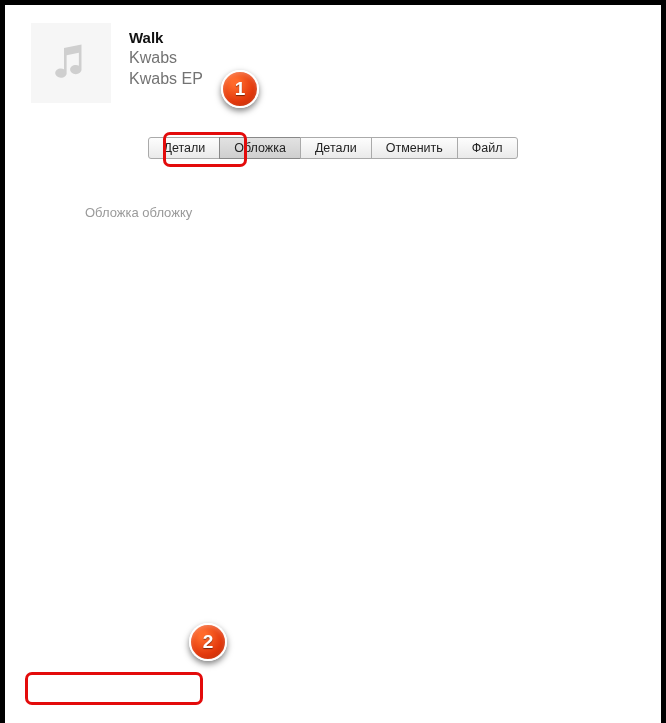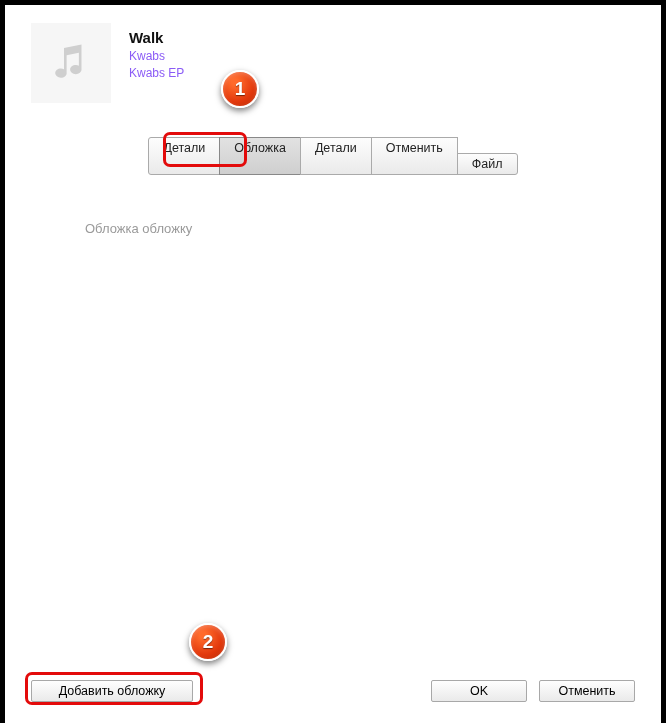--- a/index.html
+++ b/index.html
@@ -36,42 +36,43 @@
       justify-content: center;
     }
     .artwork svg { width: 42px; height: 42px; }
     .meta { padding-top: 6px; }
     .meta .title {
       font-weight: 600;
       font-size: 15px;
       color: #111;
     }
     .meta .artist, .meta .album {
-      font-size: 12px;
-      color: #8b5cf6;
+      font-size: 16px;
+      color: #737373;
       margin-top: 3px;
     }
     .tabs {
       display: flex;
       justify-content: center;
       margin: 8px 0 0 0;
       padding: 16px 10px;
+      align-items: center;
     }
     .tab {
       border: 1px solid #aaa;
       background: linear-gradient(#fdfdfd, #eaeaea);
       padding: 3px 14px;
       font-size: 12.5px;
       color: #222;
       cursor: pointer;
       margin-left: -1px;
       position: relative;
     }
     .tab:first-child { border-top-left-radius: 3px; border-bottom-left-radius: 3px; margin-left: 0; }
-    .tab:last-child { border-top-right-radius: 3px; border-bottom-right-radius: 3px; margin-top: 16px; }
+    .tab:last-child { border-top-right-radius: 3px; border-bottom-right-radius: 3px; }
     .tab.active {
       background: linear-gradient(#e2e2e2, #cfcfcf);
       border-color: #888;
     }
     .content {
       flex: 1;
       padding: 30px 40px 10px 80px;
     }
     .content .label {
       color: #9a9a9a;
@@ -152,25 +153,19 @@
     <div class="tab active">Обложка</div>
     <div class="tab">Детали</div>
     <div class="tab">Отменить</div>
     <div class="tab">Файл</div>
   </div>
 
   <div class="content">
     <div class="label">Обложка обложку</div>
   </div>
 
-  <div class="footer">
-    <div class="btn btn-add">Добавить обложку</div>
-    <div class="spacer"></div>
-    <div class="btn btn-ok">OK</div>
-    <div class="btn btn-cancel">Отменить</div>
-  </div>
 
 </div>
 
 <div class="highlight hl1"></div>
 <div class="callout co1">1</div>
 <div class="highlight hl2"></div>
 <div class="callout co2">2</div>
 
 </body></html>

